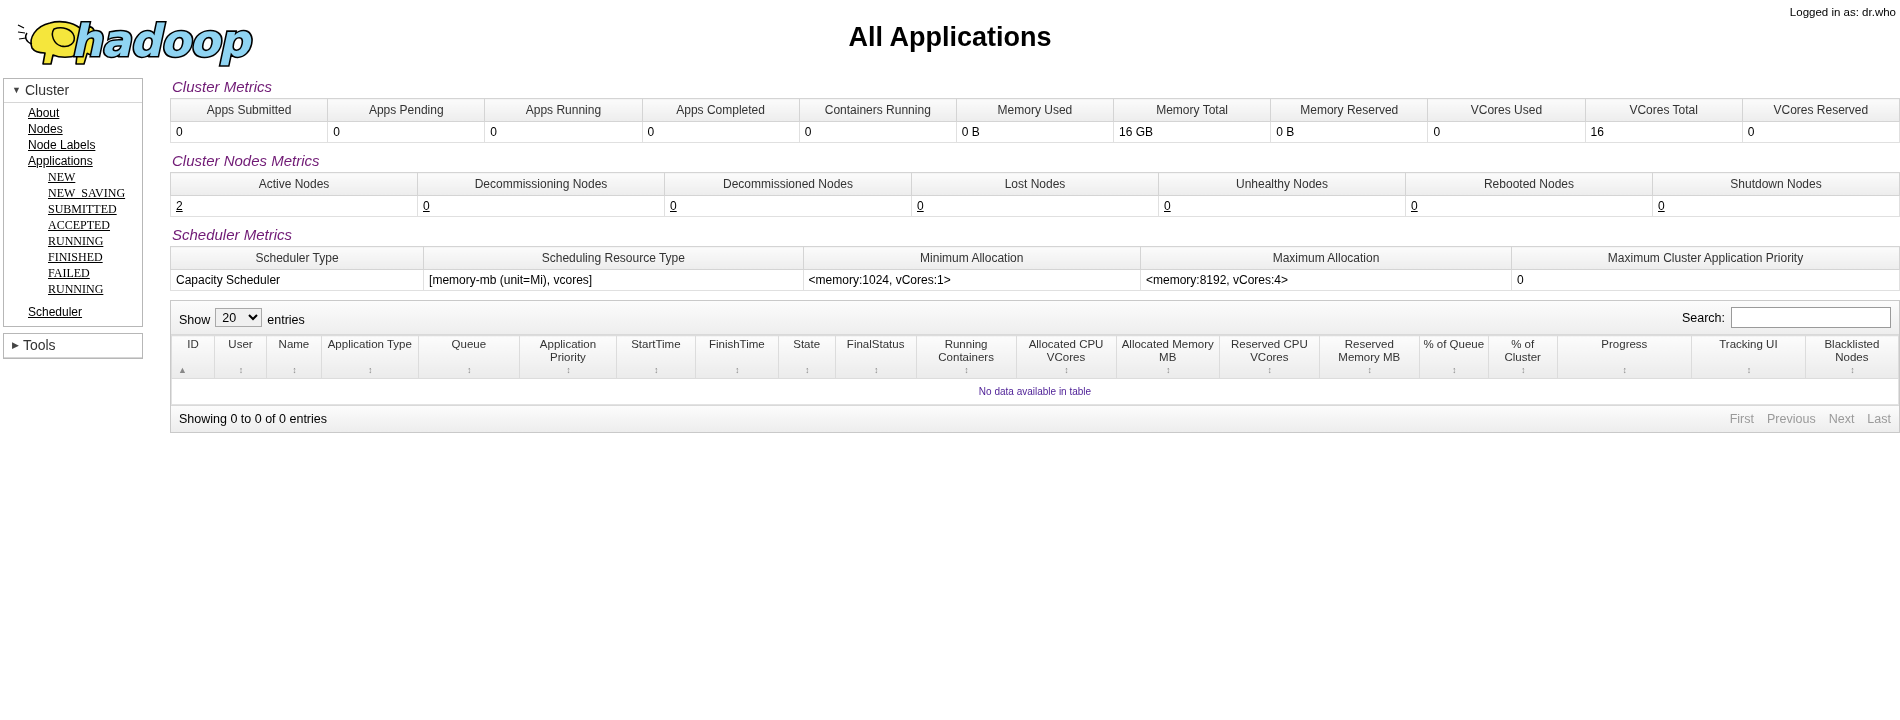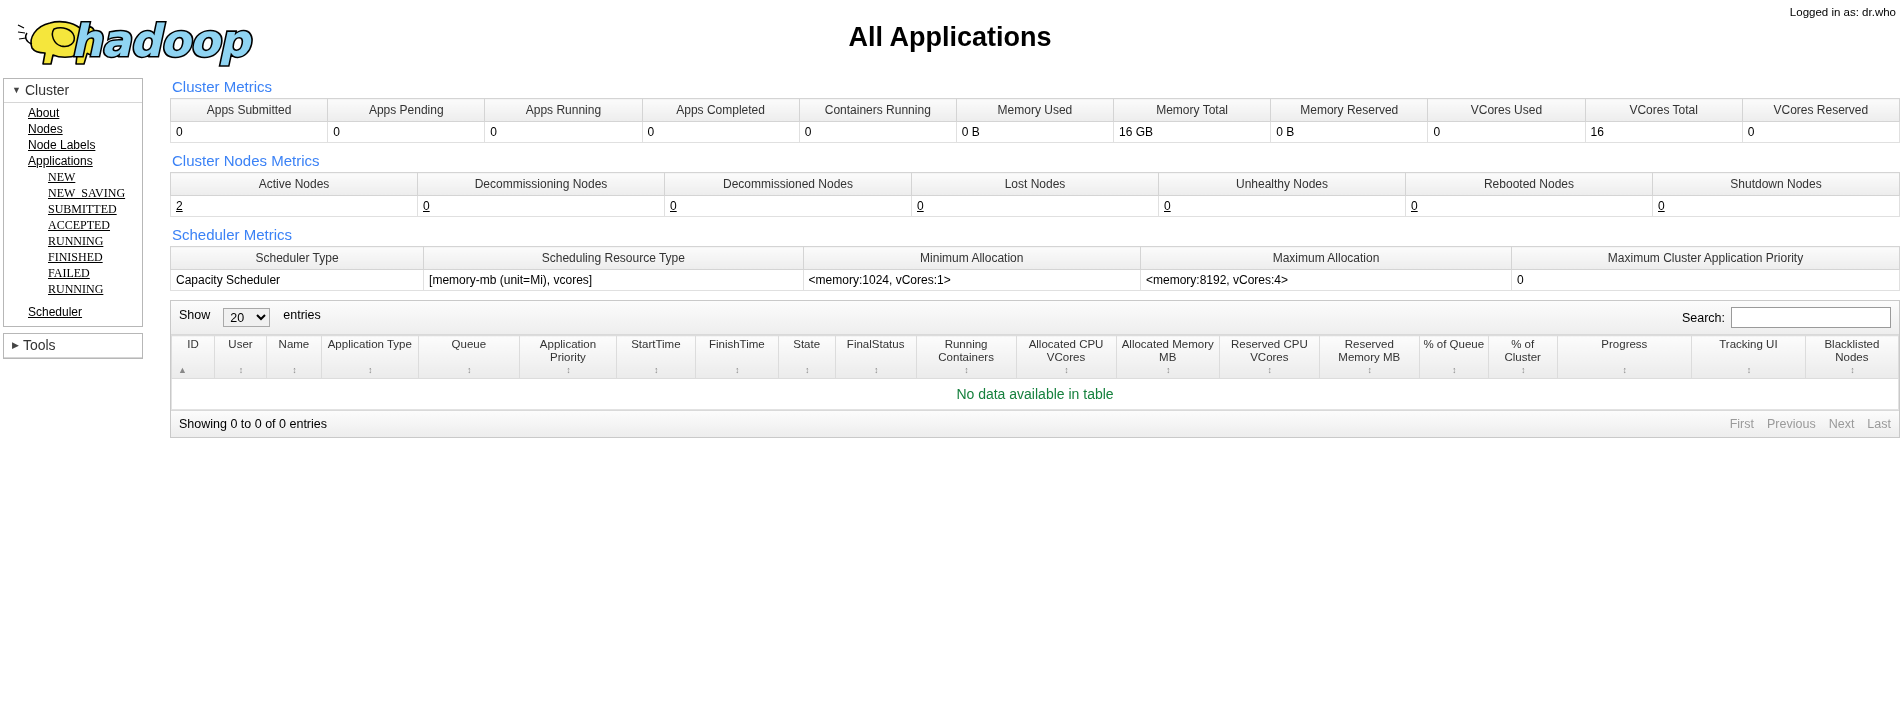--- a/index.html
+++ b/index.html
@@ -36,22 +36,23 @@
   .nav-body{padding:2px 0 6px 0;}
   .nav-body ul{list-style:none;margin:0;padding:0 0 0 24px;}
   .nav-body li{line-height:15px;margin:0;padding:0;}
   .nav-body a{font-size:12px;color:#000;text-decoration:underline;}
   ul.sub{padding-left:20px;font-family:Liberation Serif, serif;}
   ul.sub li a{font-size:12px;}
   .nav-sep{height:7px;}
   
   #main{position:absolute;left:170px;top:0;right:0;}
   .section-title{
-    font-size:15px;color:#3b82f6;margin:0 8px 3px 2px;font-weight:normal;
+    font-size:15px;color:#701a75;margin:0 8px 3px 2px;font-weight:normal;
     font-family:"Liberation Sans",sans-serif;
+    font-style:italic;
   }
   table.metrics{
     border-collapse:collapse;width:100%;table-layout:fixed;
     border:1px solid #c8c8c8;background:#fff;margin-bottom:9px;
   }
   table.metrics th{
     background:linear-gradient(to bottom,#fbfbfb 0%,#ededed 100%);
     border:1px solid #d4d4d4;
     font-size:12px;font-weight:normal;color:#333;
     padding:4px 4px;text-align:center;white-space:nowrap;
@@ -63,21 +64,21 @@
   }
   table.metrics td a{color:#000;text-decoration:underline;}
   
   #apps-wrap{border:1px solid #c9c9c9;background:#fff;}
   #apps-top{
     background:linear-gradient(to bottom,#fcfcfc 0%,#eeeeee 100%);
     border-bottom:1px solid #d9d9d9;
     padding:6px 8px;font-size:12.5px;color:#000;
     display:flex;align-items:center;justify-content:space-between;
   }
-  .len-box{display:flex;align-items:flex-start;gap:13px;}
+  .len-box{display:flex;align-items:flex-end;gap:5px;}
   .len-box select{
     font-family:"Liberation Sans",sans-serif;font-size:12.5px;
     border:1px solid #a9a9a9;background:#f0f0f0;padding:0 2px;height:19px;
   }
   .search-box{display:flex;align-items:center;gap:6px;}
   .search-box input{
     font-family:"Liberation Sans",sans-serif;font-size:12.5px;
     border:1px solid #9a9a9a;height:17px;width:152px;padding:1px 3px;background:#fff;
   }
   table.apps{
@@ -89,21 +90,21 @@
     font-size:11.5px;font-weight:normal;color:#333;
     padding:2px 3px 14px 3px;text-align:center;vertical-align:top;
     position:relative;line-height:13px;
   }
   .sorter{
     position:absolute;bottom:3px;left:0;right:0;text-align:center;
     font-size:9px;color:#888;line-height:9px;letter-spacing:-1px;
   }
   .sorter.left{text-align:left;padding-left:6px;}
   td.empty-row{
-    text-align:center;font-size:14px;color:#15803d;
+    text-align:center;font-size:10px;color:#4c1d95;
     padding:7px 0;border:1px solid #e2e2e2;border-top:none;background:#fff;
   }
   #apps-bottom{
     background:linear-gradient(to bottom,#fcfcfc 0%,#ededed 100%);
     border-top:1px solid #d9d9d9;
     padding:6px 8px;font-size:12.5px;color:#000;
     display:flex;align-items:center;justify-content:space-between;
   }
   .pager{display:flex;gap:13px;color:#9a9a9a;font-size:12.5px;}
   .pager span{cursor:default;}

